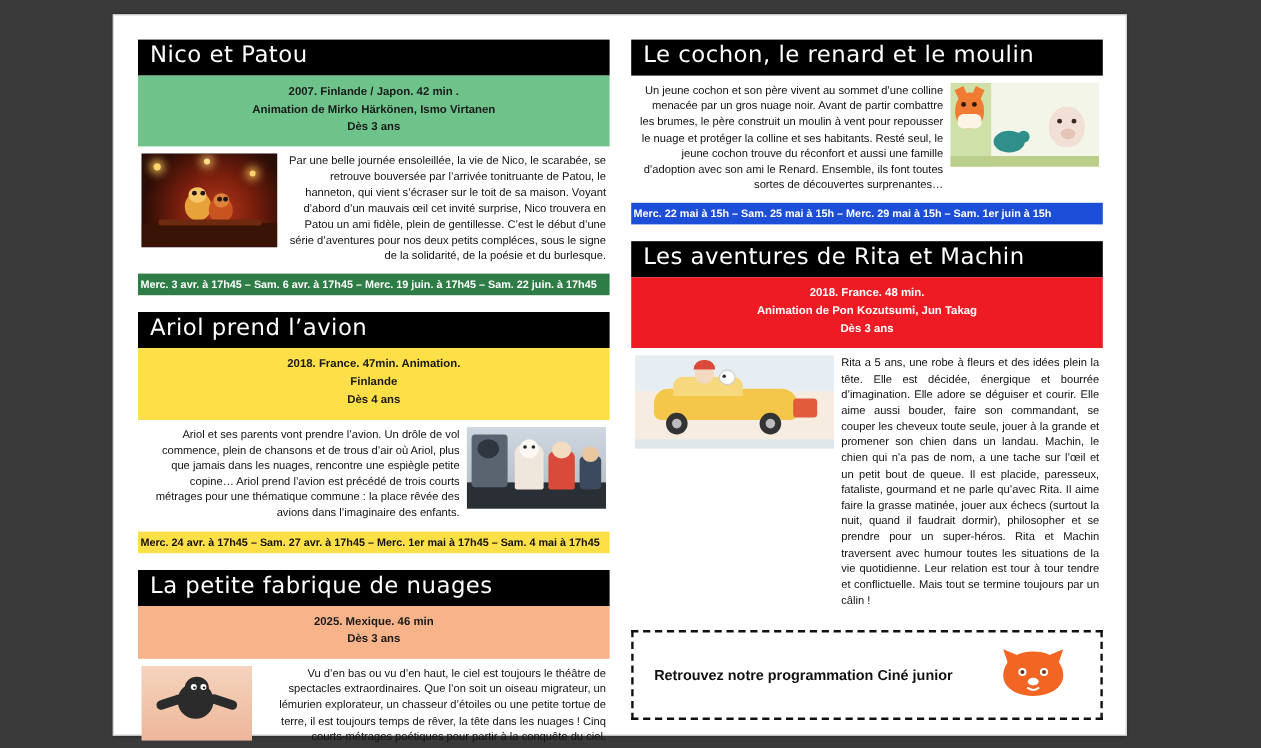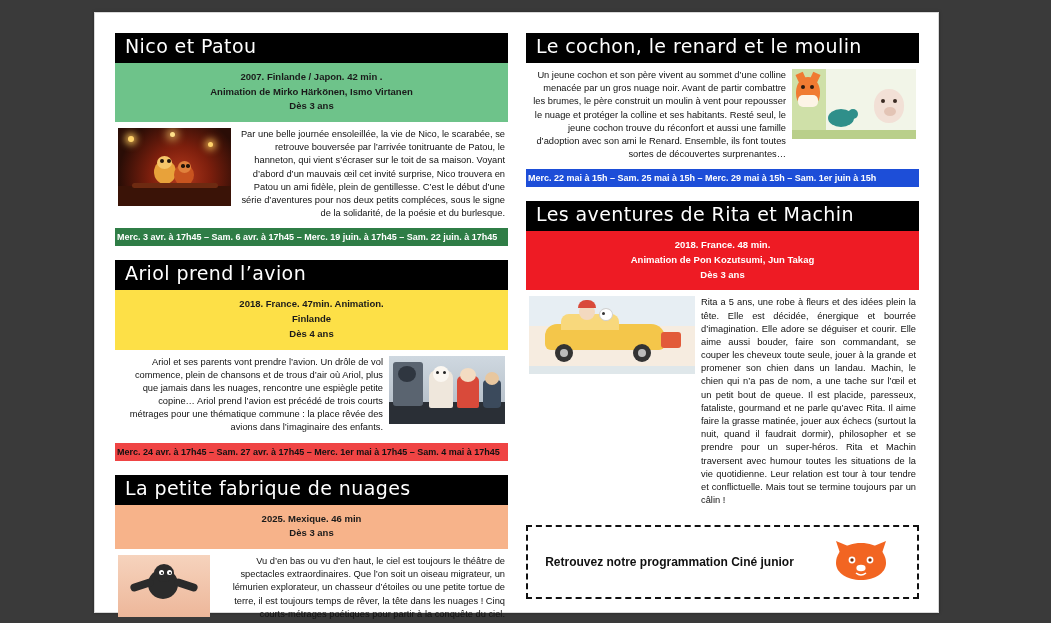--- a/index.html
+++ b/index.html
@@ -163,21 +163,21 @@
               <div class="circle" style="left:44px;top:10px;width:16px;height:16px;background:#fbf7f1"></div>
               <div class="circle" style="left:47px;top:15px;width:3px;height:3px;background:#222"></div>
               <div class="circle" style="left:54px;top:15px;width:3px;height:3px;background:#222"></div>
               <div class="rect" style="left:68px;top:20px;width:22px;height:32px;background:#d94a3a;border-radius:5px 5px 2px 2px"></div>
               <div class="circle" style="left:71px;top:12px;width:16px;height:14px;background:#f3dcc2"></div>
               <div class="rect" style="left:94px;top:24px;width:18px;height:28px;background:#3b4a5c;border-radius:4px"></div>
               <div class="circle" style="left:96px;top:16px;width:14px;height:13px;background:#e8c79f"></div>
             </div>
           </div>
         </div>
-        <div class="dates" style="background:#ef4444;color:#111111">Merc. 24 avr. à 17h45 – Sam. 27 avr. à 17h45 – Merc. 1er mai à 17h45 – Sam. 4 mai à 17h45</div>
+        <div class="dates" style="background:#fde047;color:#111111">Merc. 24 avr. à 17h45 – Sam. 27 avr. à 17h45 – Merc. 1er mai à 17h45 – Sam. 4 mai à 17h45</div>
       </div>
 
       <div class="film">
         <div class="film-title">La petite fabrique de nuages</div>
         <div class="film-credits" style="background:#f7b38a">
           <div>2025. Mexique. 46 min</div>
           <div>Dès 3 ans</div>
         </div>
         <div class="film-body">
           <div class="thumb" style="width:92px;height:62px;background:#f2c9b3">

